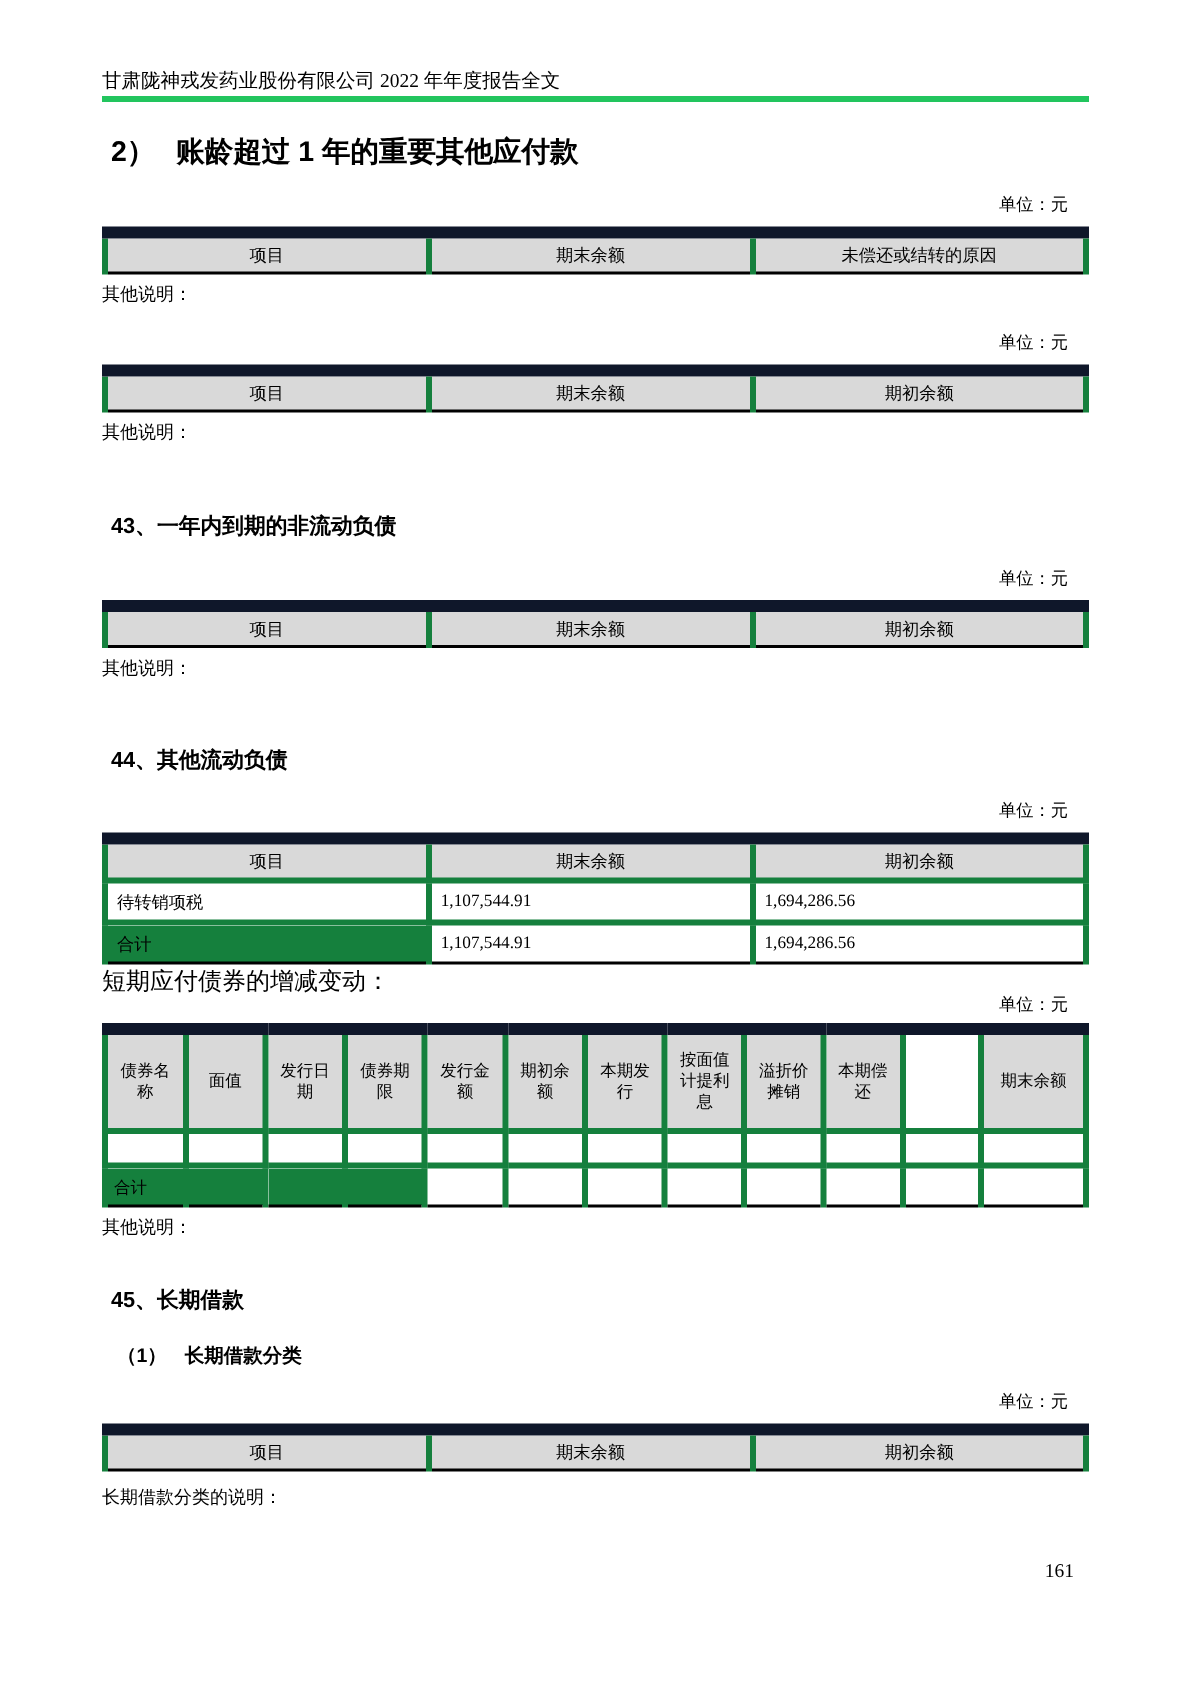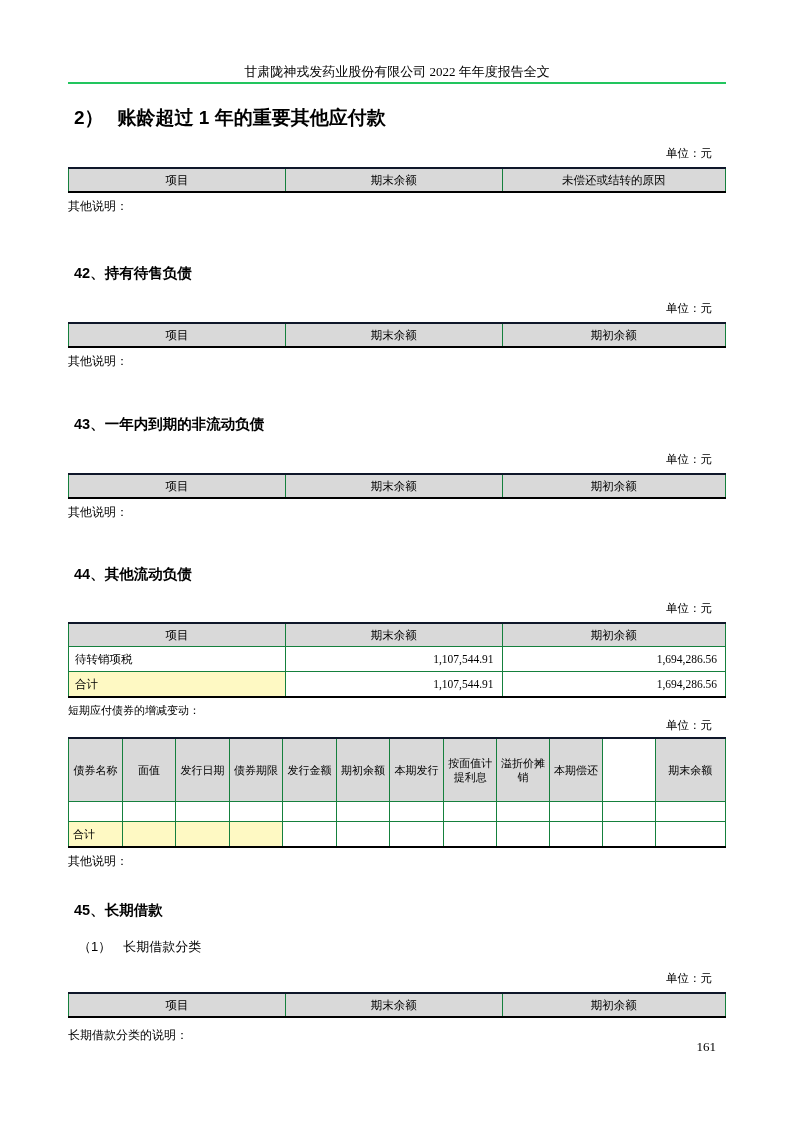--- a/index.html
+++ b/index.html
@@ -7,43 +7,43 @@
     width:793px;height:1122px;
     font-family:"Liberation Serif","DejaVu Serif",serif;
     color:#000;
     -webkit-font-smoothing:antialiased;
   }
   .page{position:relative;width:793px;height:1122px;overflow:hidden;background:#fff;}
 
   
   .doc-header{
     margin:0 67px 0 68px;
-    padding-top:64px;padding-bottom:3px;
-    border-bottom:2px solid #22c55e;
-    text-align:center;
+    padding-top:46px;padding-bottom:3px;
+    border-bottom:4px solid #22c55e;
+    text-align:left;
     font-size:13px;line-height:15px;
   }
 
   .content{margin:0 67px 0 68px;}
 
   
   .h-sub{
     font-family:"Liberation Sans","DejaVu Sans",sans-serif;
     font-weight:bold;font-size:19px;line-height:16px;
     margin:26px 0 0 6px;
   }
   .h-sub .num{margin-right:14px;}
   .h-sec{
     font-family:"Liberation Sans","DejaVu Sans",sans-serif;
     font-weight:bold;font-size:14.5px;line-height:18px;
     margin:0 0 0 6px;
   }
   .h-sec2{
     font-family:"Liberation Sans","DejaVu Sans",sans-serif;
-    font-weight:normal;font-size:13px;line-height:16px;
+    font-weight:bold;font-size:13px;line-height:16px;
     margin:20px 0 13px 10px;
   }
   .h-sec2 .num{margin-right:12px;}
 
   .mt-42{margin-top:51px;}
   .mt-43{margin-top:47px;}
   .mt-44{margin-top:46px;}
   .mt-45{margin-top:33px;}
 
   
@@ -54,47 +54,47 @@
   .unit-a{margin-top:21px;}
   .unit-b{margin-top:20px;}
   .unit-c{margin-top:19px;}
   .unit-d{margin-top:2px;}
   .unit-e{margin-top:17px;}
 
   
   table{border-collapse:collapse;width:100%;table-layout:fixed;font-size:11.5px;}
   .tbl{margin-top:7px;}
   th,td{
-    border:1px solid #15803d;
+    border:4px solid #15803d;
     padding:0 6px;
     font-weight:normal;
     overflow:hidden;white-space:nowrap;
   }
-  tr:first-child th, tr:first-child td{border-top:2px solid #0f172a;}
+  tr:first-child th, tr:first-child td{border-top:8px solid #0f172a;}
   tr:last-child th, tr:last-child td{border-bottom:2px solid #000;}
   th{background:#d9d9d9;text-align:center;height:22px;}
   td{height:24px;}
   td.item{text-align:left;}
-  td.num{text-align:right;padding-right:8px;}
-  td.gray{background:#fef9c3;}
+  td.num{padding-right:8px;}
+  td.gray{background:#15803d;}
 
   
   .bond-tbl{margin-top:5px;font-size:11px;padding-left:44px;}
   .bond-tbl th{
     height:58px;white-space:normal;line-height:14px;
     padding:2px 3px;vertical-align:middle;
   }
   .bond-tbl th.blank{background:#ffffff;}
   .bond-tbl td{padding:0 4px;}
   .bond-tbl tr.empty-row td{height:19px;}
   .bond-tbl tr.total-row td{height:24px;}
 
   .note{font-size:12px;line-height:14px;margin-top:6px;}
   .note-last{margin-top:10px;}
-  .plain{font-size:11px;line-height:14px;margin-top:5px;}
+  .plain{font-size:16px;line-height:14px;margin-top:5px;}
 
   .page-number{
     position:absolute;top:1040px;right:77px;
     font-size:13px;line-height:14px;
   }
 </style>
 </head>
 <body>
 
 <div class="page">
@@ -118,21 +118,20 @@
       <tbody>
           <tr>
         <th>项目</th>
         <th>期末余额</th>
         <th>未偿还或结转的原因</th>
       </tr>
     </tbody>
       </table>
     <div class="note">其他说明：</div>
 
-    <div class="h-sec mt-42">42、持有待售负债</div>
     <div class="unit unit-b">单位：元</div>
     <table class="tbl">
       <colgroup>
           <col style="width:33%">
           <col style="width:33%">
           <col style="width:34%">
         </colgroup>
       <tbody>
           <tr>
         <th>项目</th>

